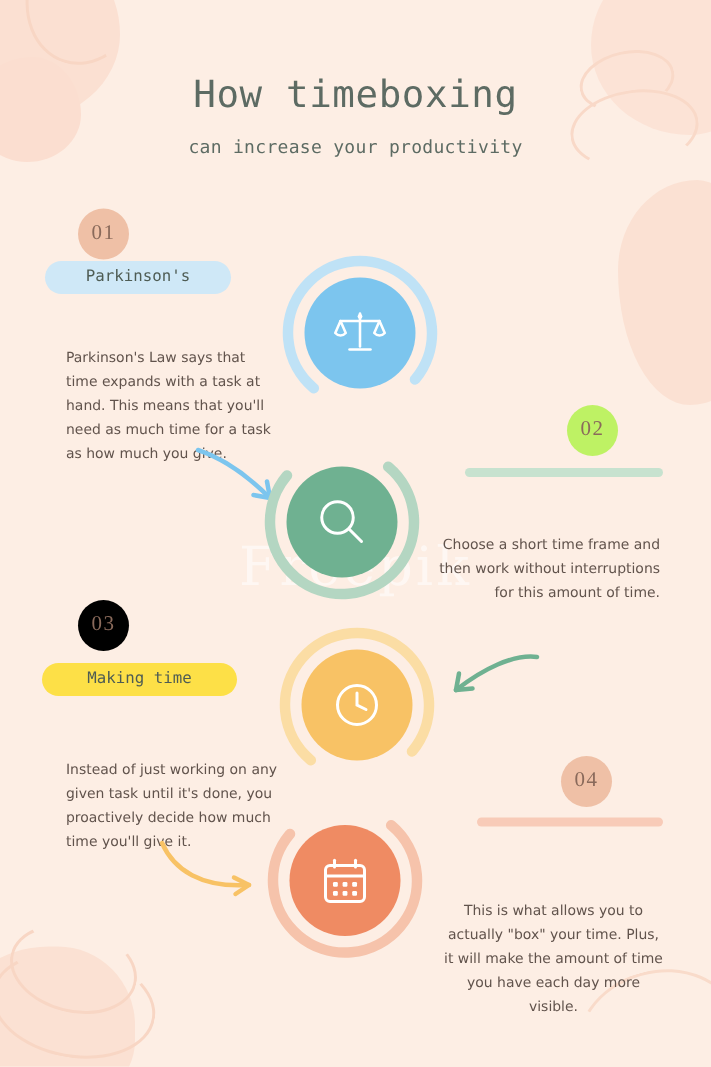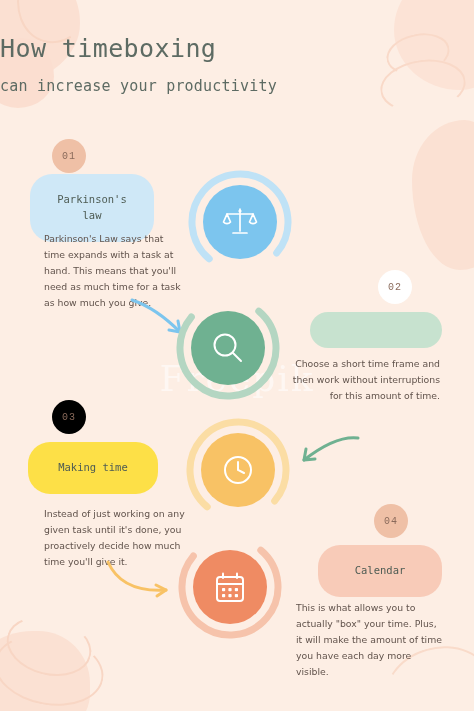--- a/index.html
+++ b/index.html
@@ -51,53 +51,53 @@
   .watermark {
     position:absolute; left:0; right:0; top:358px;
     text-align:center;
     font-family:"DejaVu Serif", serif;
     font-size:36px; letter-spacing:2px;
     color:rgba(255,255,255,0.55);
     user-select:none;
   }
 
   
-  .header { position:absolute; left:0; right:0; top:34px; }
+  .header { position:absolute; left:0; right:0; top:48px; text-align:center; }
   .title {
     font-family:"DejaVu Sans Mono", monospace;
     font-size:25px; color:#5d6b63; letter-spacing:0.4px;
   }
   .subtitle {
     margin-top:14px;
     font-family:"DejaVu Sans Mono", monospace;
-    font-size:15px; color:#5d6b63; letter-spacing:0.2px;
+    font-size:12px; color:#5d6b63; letter-spacing:0.2px;
   }
 
   
   .ring-wrap { position:absolute; }
   .ring-inner {
     position:absolute; border-radius:50%;
     display:flex; align-items:center; justify-content:center;
   }
   .ring-inner svg { display:block; }
 
   
   .badge {
     position:absolute;
     width:34px; height:34px; border-radius:50%;
     display:flex; align-items:center; justify-content:center;
-    font-family:Liberation Mono, monospace;
-    font-size:10px; color:#8a6a5b; letter-spacing:1px;
+    font-family:Liberation Serif, serif;
+    font-size:14px; color:#8a6a5b; letter-spacing:1px;
   }
 
   
   .pill {
     position:absolute;
     border-radius:22px;
-    padding:18px 14px;
+    padding:3px 14px;
     text-align:center;
     font-family:"DejaVu Sans Mono", monospace;
     font-size:10.5px; line-height:1.5;
     color:#4e5c54;
   }
 
   
   .para {
     position:absolute;
     font-size:9.3px; line-height:1.72;
@@ -128,21 +128,20 @@
   <div class="title">How timeboxing</div>
   <div class="subtitle">can increase your productivity</div>
 </div>
 
 <div class="badge" style="left:52px; top:139px; background:#efc0a6;">
   <span>01</span>
 </div>
 
 <div class="pill" style="left:30px; top:174px; width:124px; background:#cfe8f7;">
   <div>Parkinson's</div>
-  <div>law</div>
 </div>
 
 <div class="para" style="left:44px; top:231px; width:140px;">Parkinson's Law says that time expands with a task at hand. This means that you'll need as much time for a task as how much you give.</div>
 
 <div class="ring-wrap" style="left:188px; top:170px; width:104px; height:104px;">
   <svg width="104" height="104" viewBox="0 0 104 104">
     <circle cx="52" cy="52" r="48" fill="none" stroke="#bfe2f6" stroke-width="7" stroke-dasharray="226 75" stroke-linecap="round" transform="rotate(130 52 52)"></circle>
   </svg>
   <div class="ring-inner" style="left:15px; top:15px; width:74px; height:74px; background:#7cc5ee;">
     <svg width="36" height="36" viewBox="0 0 36 36">
@@ -156,21 +155,21 @@
       </g>
     </svg>
   </div>
 </div>
 
 <svg class="arrow" style="left:128px; top:296px;" width="66" height="48" viewBox="0 0 66 48">
   <path d="M4 4 C22 10 38 22 52 36" fill="none" stroke="#7cc5ee" stroke-width="3" stroke-linecap="round"></path>
   <path d="M52 36 L41 34 M52 36 L50 25" fill="none" stroke="#7cc5ee" stroke-width="3" stroke-linecap="round"></path>
 </svg>
 
-<div class="badge" style="left:378px; top:270px; background:#ffffff;">
+<div class="badge" style="left:378px; top:270px; background:#bef264;">
   <span>02</span>
 </div>
 
 <div class="pill" style="left:310px; top:312px; width:132px; background:#c7e2cf;">
 </div>
 
 <div class="para" style="left:292px; top:356px; width:148px; text-align:right;">Choose a short time frame and then work without interruptions for this amount of time.</div>
 
 <div class="ring-wrap" style="left:176px; top:296px; width:104px; height:104px;">
   <svg width="104" height="104" viewBox="0 0 104 104">
@@ -218,24 +217,23 @@
 <svg class="arrow" style="left:104px; top:556px;" width="72" height="46" viewBox="0 0 72 46">
   <path d="M4 6 C12 24 30 36 62 34" fill="none" stroke="#f8c265" stroke-width="3" stroke-linecap="round"></path>
   <path d="M62 34 L52 29 M62 34 L53 40" fill="none" stroke="#f8c265" stroke-width="3" stroke-linecap="round"></path>
 </svg>
 
 <div class="badge" style="left:374px; top:504px; background:#efc0a6;">
   <span>04</span>
 </div>
 
 <div class="pill" style="left:318px; top:545px; width:124px; background:#f8cbb8;">
-  <div>Calendar</div>
-</div>
-
-<div class="para" style="left:296px; top:600px; width:146px;">This is what allows you to actually "box" your time. Plus, it will make the amount of time you have each day more visible.</div>
+</div>
+
+<div class="para" style="left:296px; top:600px; width:146px;text-align:center;">This is what allows you to actually "box" your time. Plus, it will make the amount of time you have each day more visible.</div>
 
 <div class="ring-wrap" style="left:178px; top:535px; width:104px; height:104px;">
   <svg width="104" height="104" viewBox="0 0 104 104">
     <circle cx="52" cy="52" r="48" fill="none" stroke="#f6c3ab" stroke-width="7" stroke-dasharray="226 75" stroke-linecap="round" transform="rotate(-50 52 52)"></circle>
   </svg>
   <div class="ring-inner" style="left:15px; top:15px; width:74px; height:74px; background:#ef8b63;">
     <svg width="36" height="36" viewBox="0 0 36 36">
       <g fill="none" stroke="#ffffff" stroke-width="2" stroke-linecap="round">
         <rect x="5" y="8" width="26" height="24" rx="3"></rect>
         <line x1="5" y1="15" x2="31" y2="15"></line>

